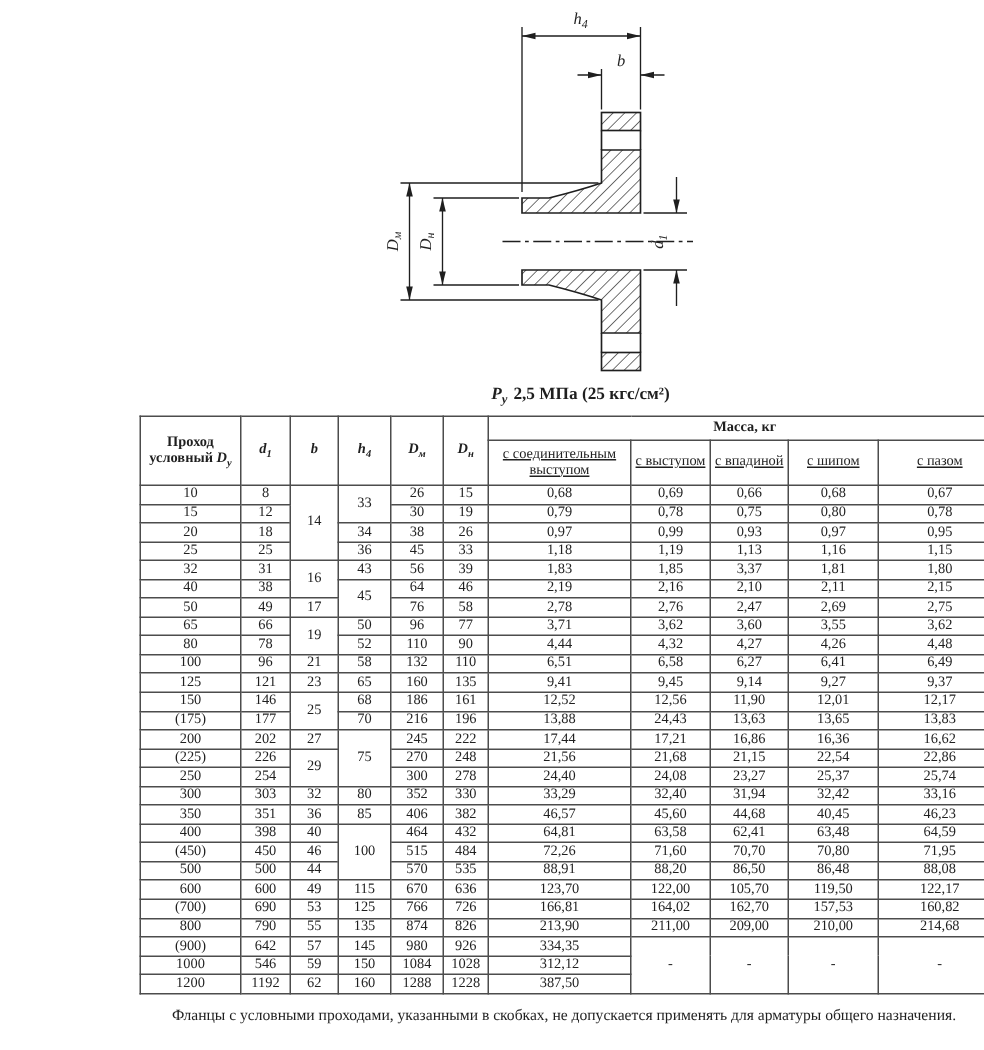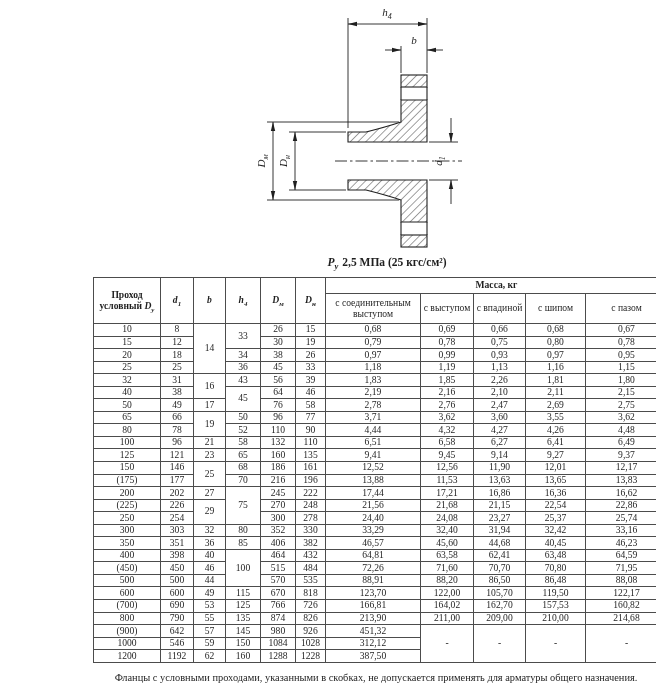--- a/index.html
+++ b/index.html
@@ -6,21 +6,21 @@
   body{width:656px;height:700px;background:#ffffff;overflow:hidden;}
   .page{position:relative;width:656px;height:700px;background:#ffffff;color:#1f1f1f;
         font-family:"Liberation Serif",serif;margin-left:48px;}
   svg text{font-family:"Liberation Serif",serif;fill:#1f1f1f;}
   .dims-table{position:absolute;left:45px;top:277px;width:574px;border-collapse:collapse;
         table-layout:fixed;font-size:9.6px;color:#1f1f1f;}
   .dims-table th,.dims-table td{border:1px solid #4c4c4c;text-align:center;vertical-align:middle;
         padding:0;line-height:1.12;}
   .dims-table th{font-weight:normal;}
   .dims-table thead tr.hrow1 th{height:15px;font-weight:bold;}
-  .dims-table thead tr.hrow2 th{height:29px;}
+  .dims-table thead tr.hrow2 th{height:29px;text-decoration:underline;}
   .dims-table tbody td{height:11.55px;}
   .dims-table sub{font-size:7px;line-height:0;}
   .dims-table i{font-style:italic;}
   .footnote{position:absolute;left:0;top:672px;width:656px;text-align:center;
         font-size:10.4px;color:#1f1f1f;}
 </style>
 </head>
 <body>
 
 <div class="page">
@@ -159,21 +159,21 @@
         </tr>
         <tr>
           <td>32</td>
           <td>31</td>
           <td rowspan="2">16</td>
           <td>43</td>
           <td>56</td>
           <td>39</td>
           <td>1,83</td>
           <td>1,85</td>
-          <td>2,26</td>
+          <td>3,37</td>
           <td>1,81</td>
           <td>1,80</td>
         </tr>
         <tr>
           <td>40</td>
           <td>38</td>
           <td rowspan="2">45</td>
           <td>64</td>
           <td>46</td>
           <td>2,19</td>
@@ -258,21 +258,21 @@
           <td>12,01</td>
           <td>12,17</td>
         </tr>
         <tr>
           <td>(175)</td>
           <td>177</td>
           <td>70</td>
           <td>216</td>
           <td>196</td>
           <td>13,88</td>
-          <td>11,53</td>
+          <td>24,43</td>
           <td>13,63</td>
           <td>13,65</td>
           <td>13,83</td>
         </tr>
         <tr>
           <td>200</td>
           <td>202</td>
           <td>27</td>
           <td rowspan="3">75</td>
           <td>245</td>
@@ -368,21 +368,21 @@
           <td>86,50</td>
           <td>86,48</td>
           <td>88,08</td>
         </tr>
         <tr>
           <td>600</td>
           <td>600</td>
           <td>49</td>
           <td>115</td>
           <td>670</td>
-          <td>818</td>
+          <td>636</td>
           <td>123,70</td>
           <td>122,00</td>
           <td>105,70</td>
           <td>119,50</td>
           <td>122,17</td>
         </tr>
         <tr>
           <td>(700)</td>
           <td>690</td>
           <td>53</td>
@@ -408,21 +408,21 @@
           <td>210,00</td>
           <td>214,68</td>
         </tr>
         <tr>
           <td>(900)</td>
           <td>642</td>
           <td>57</td>
           <td>145</td>
           <td>980</td>
           <td>926</td>
-          <td>451,32</td>
+          <td>334,35</td>
           <td rowspan="3">-</td>
           <td rowspan="3">-</td>
           <td rowspan="3">-</td>
           <td rowspan="3">-</td>
         </tr>
         <tr>
           <td>1000</td>
           <td>546</td>
           <td>59</td>
           <td>150</td>

